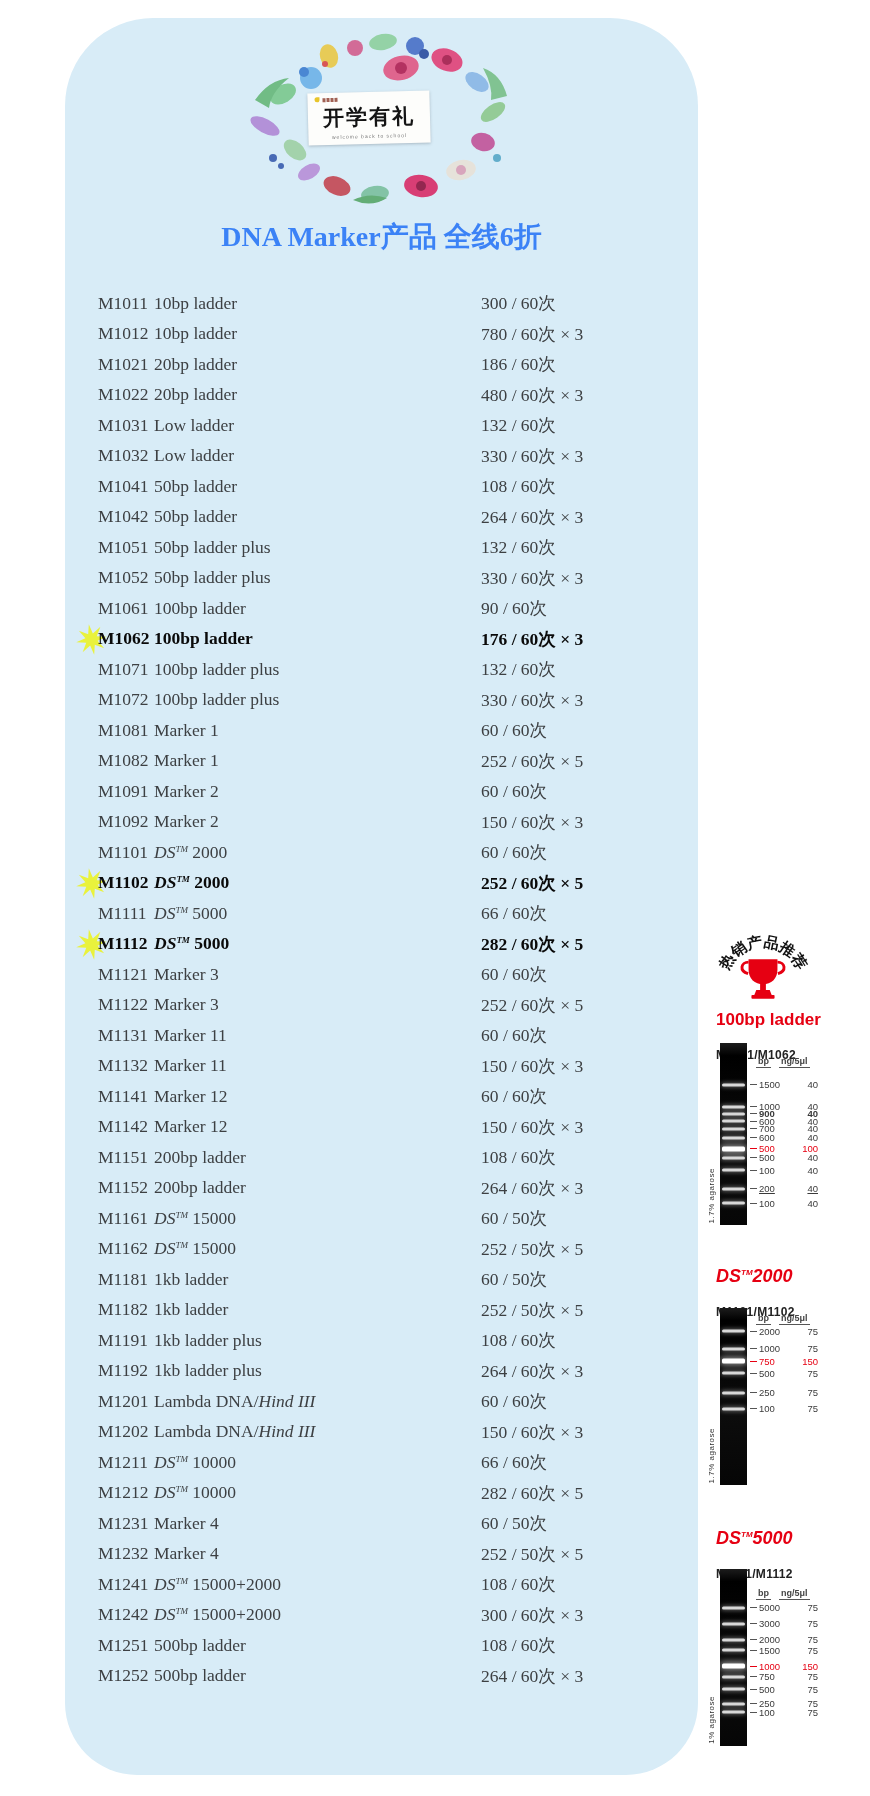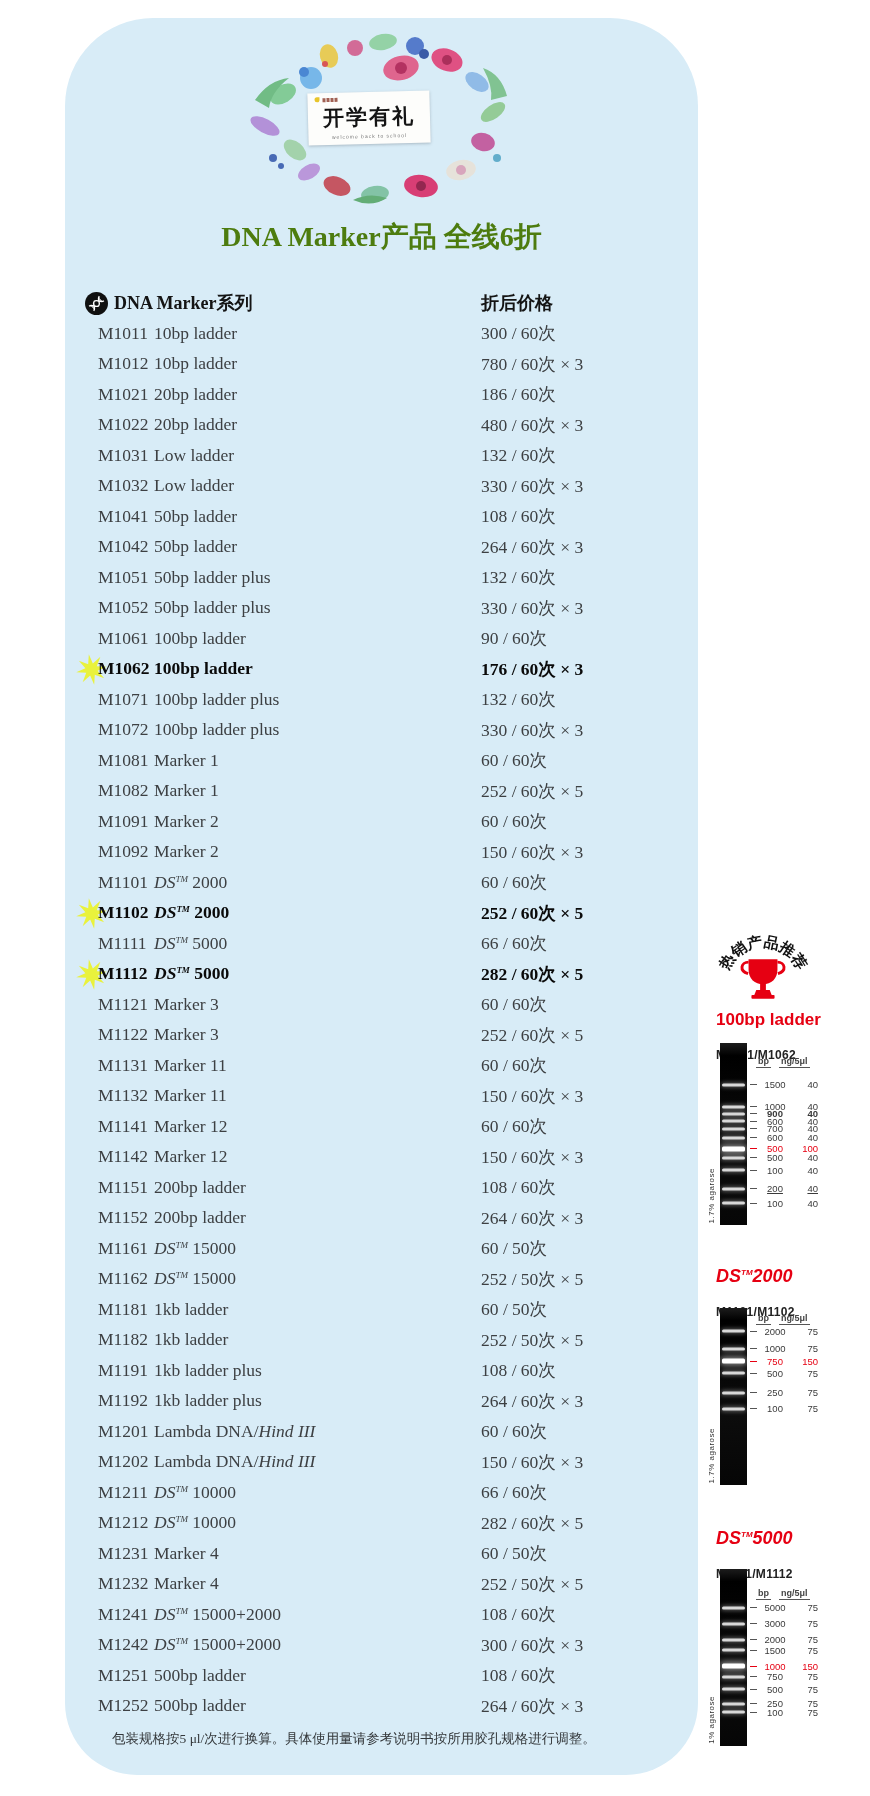--- a/index.html
+++ b/index.html
@@ -14,21 +14,21 @@
                box-shadow:0 1px 3px rgba(80,90,100,.35);transform:rotate(-1.5deg);
                display:flex;flex-direction:column;align-items:center;justify-content:center;}
   .logo-mark{position:absolute;left:7px;top:4px;display:flex;gap:1px;align-items:center;}
   .logo-mark i{display:block;width:3px;height:4px;background:#8a3a2a;opacity:.8;}
   .logo-mark b{display:block;width:5px;height:5px;background:#e8c52a;border-radius:50% 0 50% 50%;margin-right:2px;}
   .banner-text{font-family:"Liberation Sans","DejaVu Sans",sans-serif;font-weight:700;
                font-size:21px;letter-spacing:2px;color:#141414;margin-top:6px;}
   .banner-sub{font-family:"Liberation Sans",sans-serif;font-size:5px;color:#777;letter-spacing:1px;margin-top:2px;}
   
   .main-title{position:absolute;left:65px;top:218px;width:633px;text-align:center;
-              font-size:28px;font-weight:700;color:#4d7c0f;}
+              font-size:28px;font-weight:700;color:#3b82f6;}
   
   .table{position:absolute;left:98px;top:288px;width:570px;}
   .thead{position:relative;height:30px;display:flex;align-items:center;font-weight:700;color:#141414;font-size:18px;}
   .dna-icon{width:23px;height:23px;margin-left:-13px;margin-right:6px;flex:0 0 auto;}
   .thead .price-h{position:absolute;left:383px;}
   .trow{position:relative;height:30.5px;display:flex;align-items:center;font-size:17.5px;color:#3d4043;}
   .trow .code{width:56px;flex:0 0 auto;}
   .trow .pname{flex:0 0 auto;}
   .trow .price{position:absolute;left:383px;}
   .trow.hl{font-weight:700;color:#0a0a0a;}
@@ -53,21 +53,21 @@
   .lane{position:absolute;left:0;top:0;bottom:0;width:27px;
         background:linear-gradient(180deg,#1c1c1c 0%,#000 7%,#0c0c0c 60%,#060606 100%);}
   .stripe{position:absolute;left:2px;width:23px;height:3px;border-radius:1.5px;background:#d8d8d8;
           box-shadow:0 0 4px 1px rgba(255,255,255,.35);transform:translateY(-50%);}
   .stripe.hl{background:#fff;height:5px;box-shadow:0 0 6px 2px rgba(255,255,255,.55);}
   .gel-head{position:absolute;left:36px;display:flex;gap:8px;font-size:9px;font-weight:700;color:#444;}
   .gel-head .u{border-bottom:1px solid #555;padding:0 2px 1px 2px;}
   .band-label{position:absolute;left:30px;height:10px;display:flex;align-items:center;
               font-size:9.5px;color:#3a3a3a;transform:translateY(-50%);}
   .band-label .tick{display:block;width:7px;height:1px;background:#555;margin-right:2px;flex:0 0 auto;}
-  .band-label .bp{display:block;width:32px;text-align:center;}
+  .band-label .bp{display:block;width:32px;text-align:left;}
   .band-label .ng{display:block;width:27px;text-align:right;}
   .band-label.red{color:var(--accent,#e60012);}
   .band-label.red .tick{background:var(--accent,#e60012);}
   .agarose{position:absolute;left:-13px;bottom:2px;font-size:8px;color:#333;
            writing-mode:vertical-rl;transform:rotate(180deg);letter-spacing:.5px;}
 </style>
 </head>
 <body>
 
 <div class="page">
@@ -119,32 +119,20 @@
           <i></i>
         </span>
       <div class="banner-text">开学有礼</div>
       <div class="banner-sub">welcome back to school</div>
     </div>
   </div>
 
   <div class="main-title">DNA Marker产品  全线6折</div>
 
   <div class="table">
-    <div class="thead">
-      <svg class="dna-icon" viewBox="0 0 24 24">
-        <circle cx="12" cy="12" r="12" fill="#101010"></circle>
-        <g transform="rotate(45 12 12)" stroke="#fff" fill="none">
-          <path d="M8.7 4.5 C8.7 8.5 15.3 8.5 15.3 12 C15.3 15.5 8.7 15.5 8.7 19.5" stroke-width="1.5"></path>
-          <path d="M15.3 4.5 C15.3 8.5 8.7 8.5 8.7 12 C8.7 15.5 15.3 15.5 15.3 19.5" stroke-width="1.5"></path>
-          <path d="M9.8 6.5 h4.4 M9.8 17.5 h4.4" stroke-width="1"></path>
-        </g>
-      </svg>
-      <span>DNA Marker系列</span>
-      <span class="price-h">折后价格</span>
-    </div>
     <div id="rows">
         <div class="trow">
           <span class="code">M1011</span>
           <span class="pname">10bp ladder</span>
           <span class="price">300 / 60次</span>
         </div>
         <div class="trow">
           <span class="code">M1012</span>
           <span class="pname">10bp ladder</span>
           <span class="price">780 / 60次 × 3</span>
@@ -374,21 +362,20 @@
           <span class="price">108 / 60次</span>
         </div>
         <div class="trow">
           <span class="code">M1252</span>
           <span class="pname">500bp ladder</span>
           <span class="price">264 / 60次 × 3</span>
         </div>
       </div>
   </div>
 
-  <div class="note">包装规格按5 μl/次进行换算。具体使用量请参考说明书按所用胶孔规格进行调整。</div>
 
   <div class="hot-heading" id="arc-heading">
       <span style="transform: rotate(-57deg) translate(-50%, -52px);">热</span>
       <span style="transform: rotate(-34.2deg) translate(-50%, -52px);">销</span>
       <span style="transform: rotate(-11.4deg) translate(-50%, -52px);">产</span>
       <span style="transform: rotate(11.4deg) translate(-50%, -52px);">品</span>
       <span style="transform: rotate(34.2deg) translate(-50%, -52px);">推</span>
       <span style="transform: rotate(57deg) translate(-50%, -52px);">荐</span>
     </div>
 

